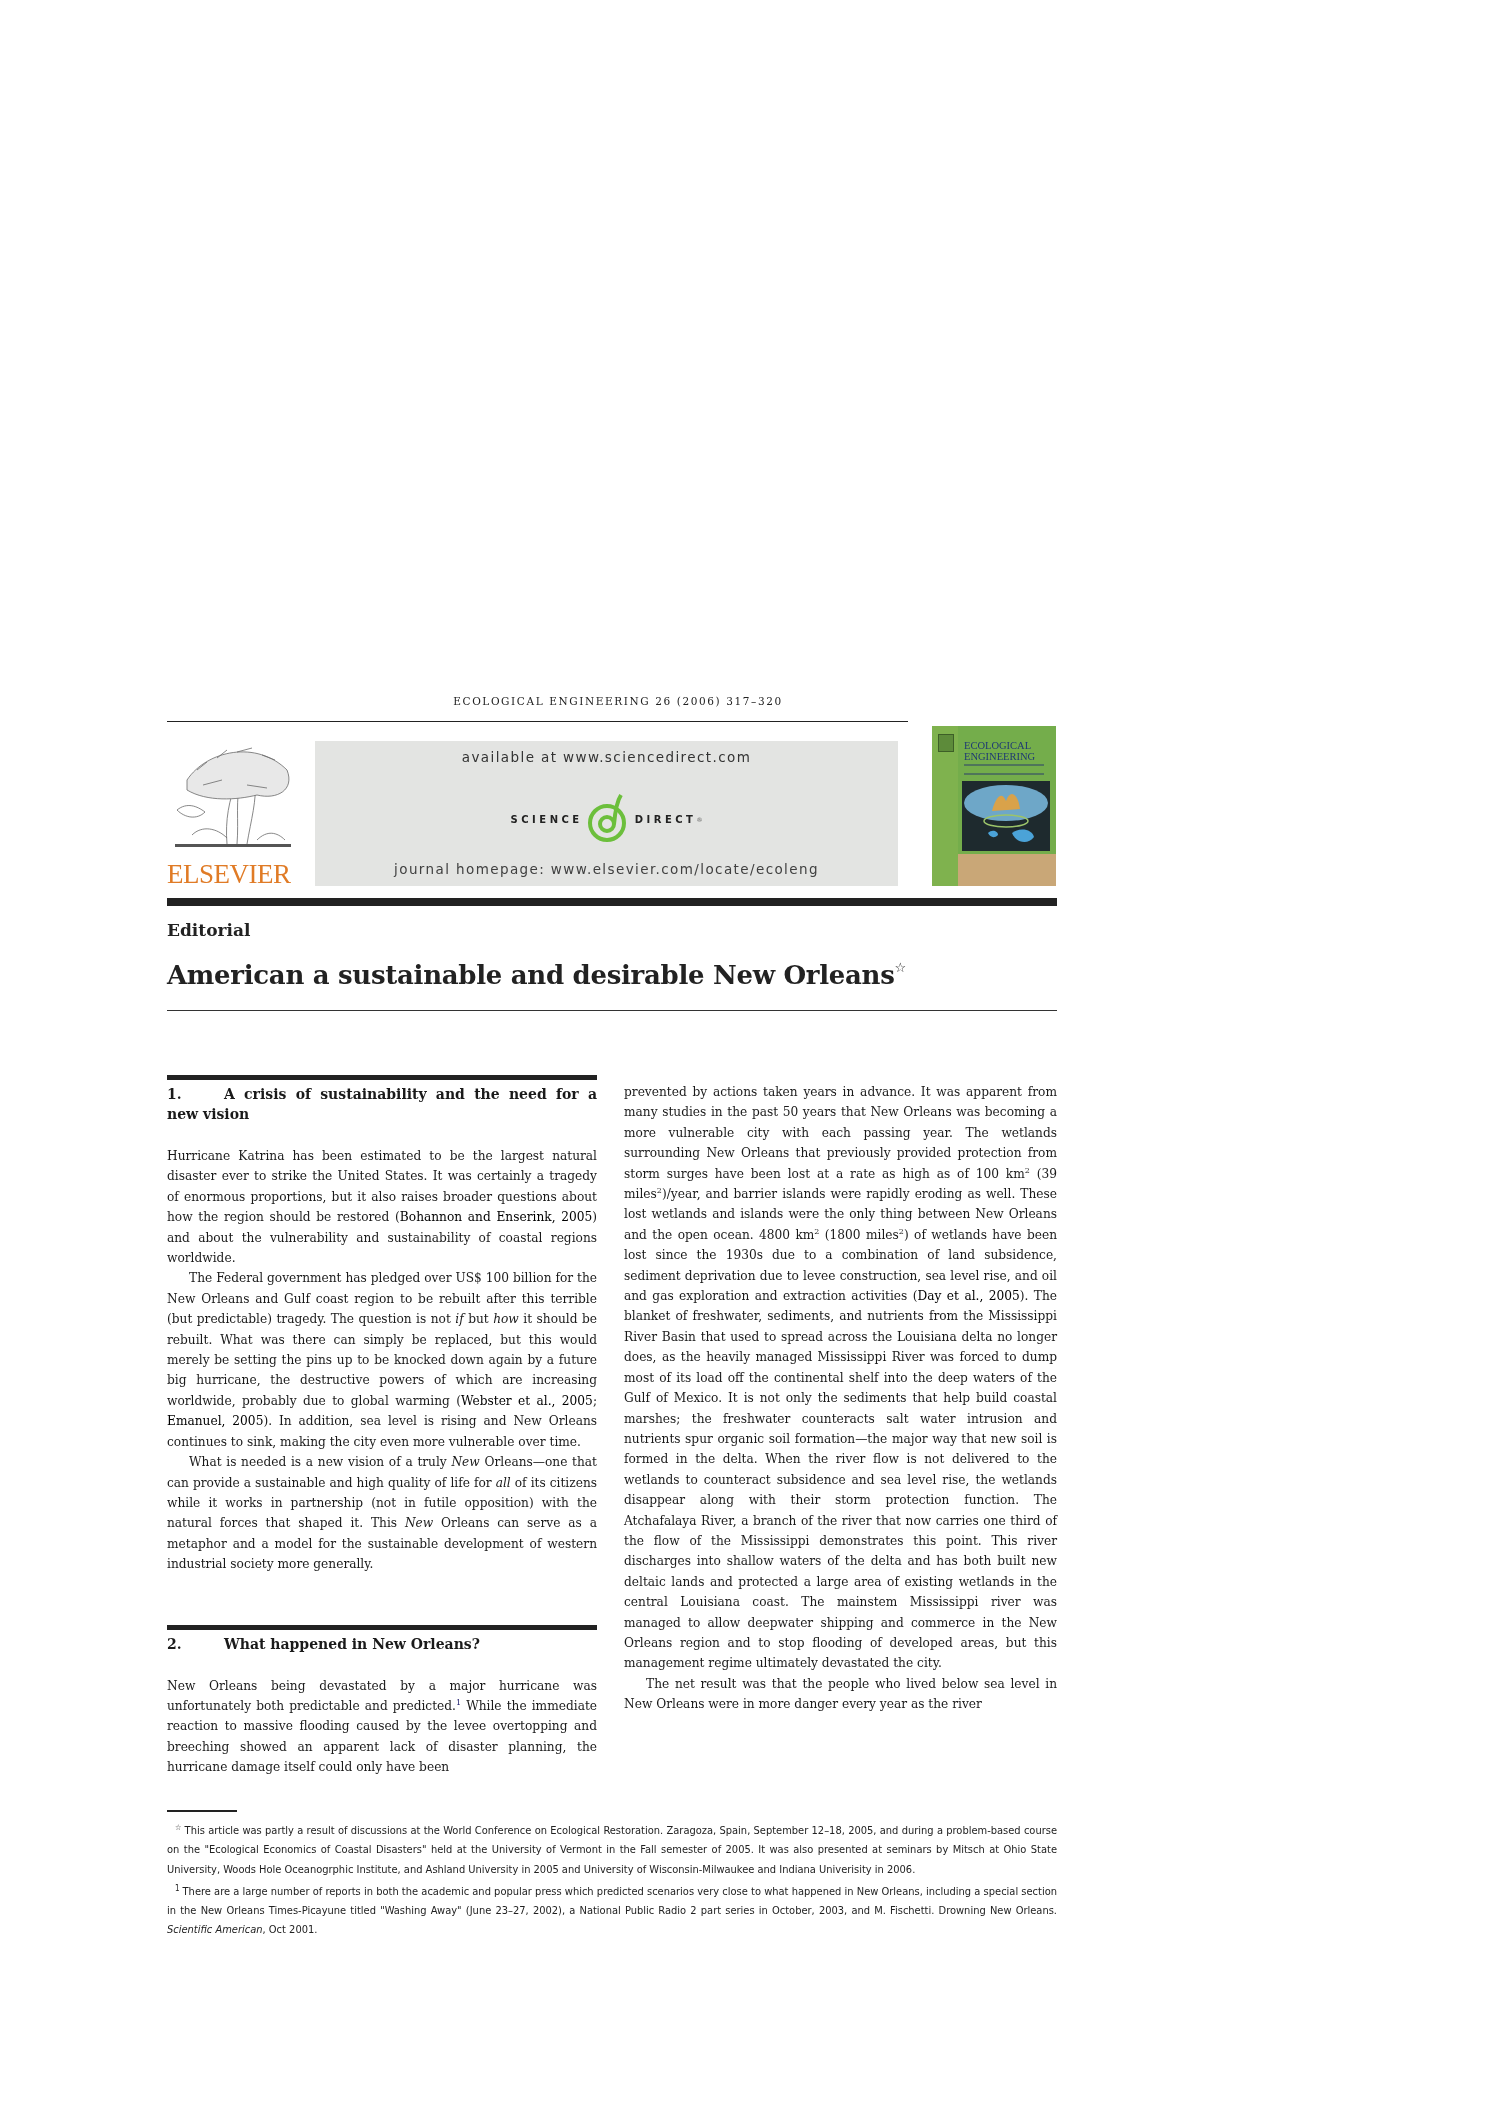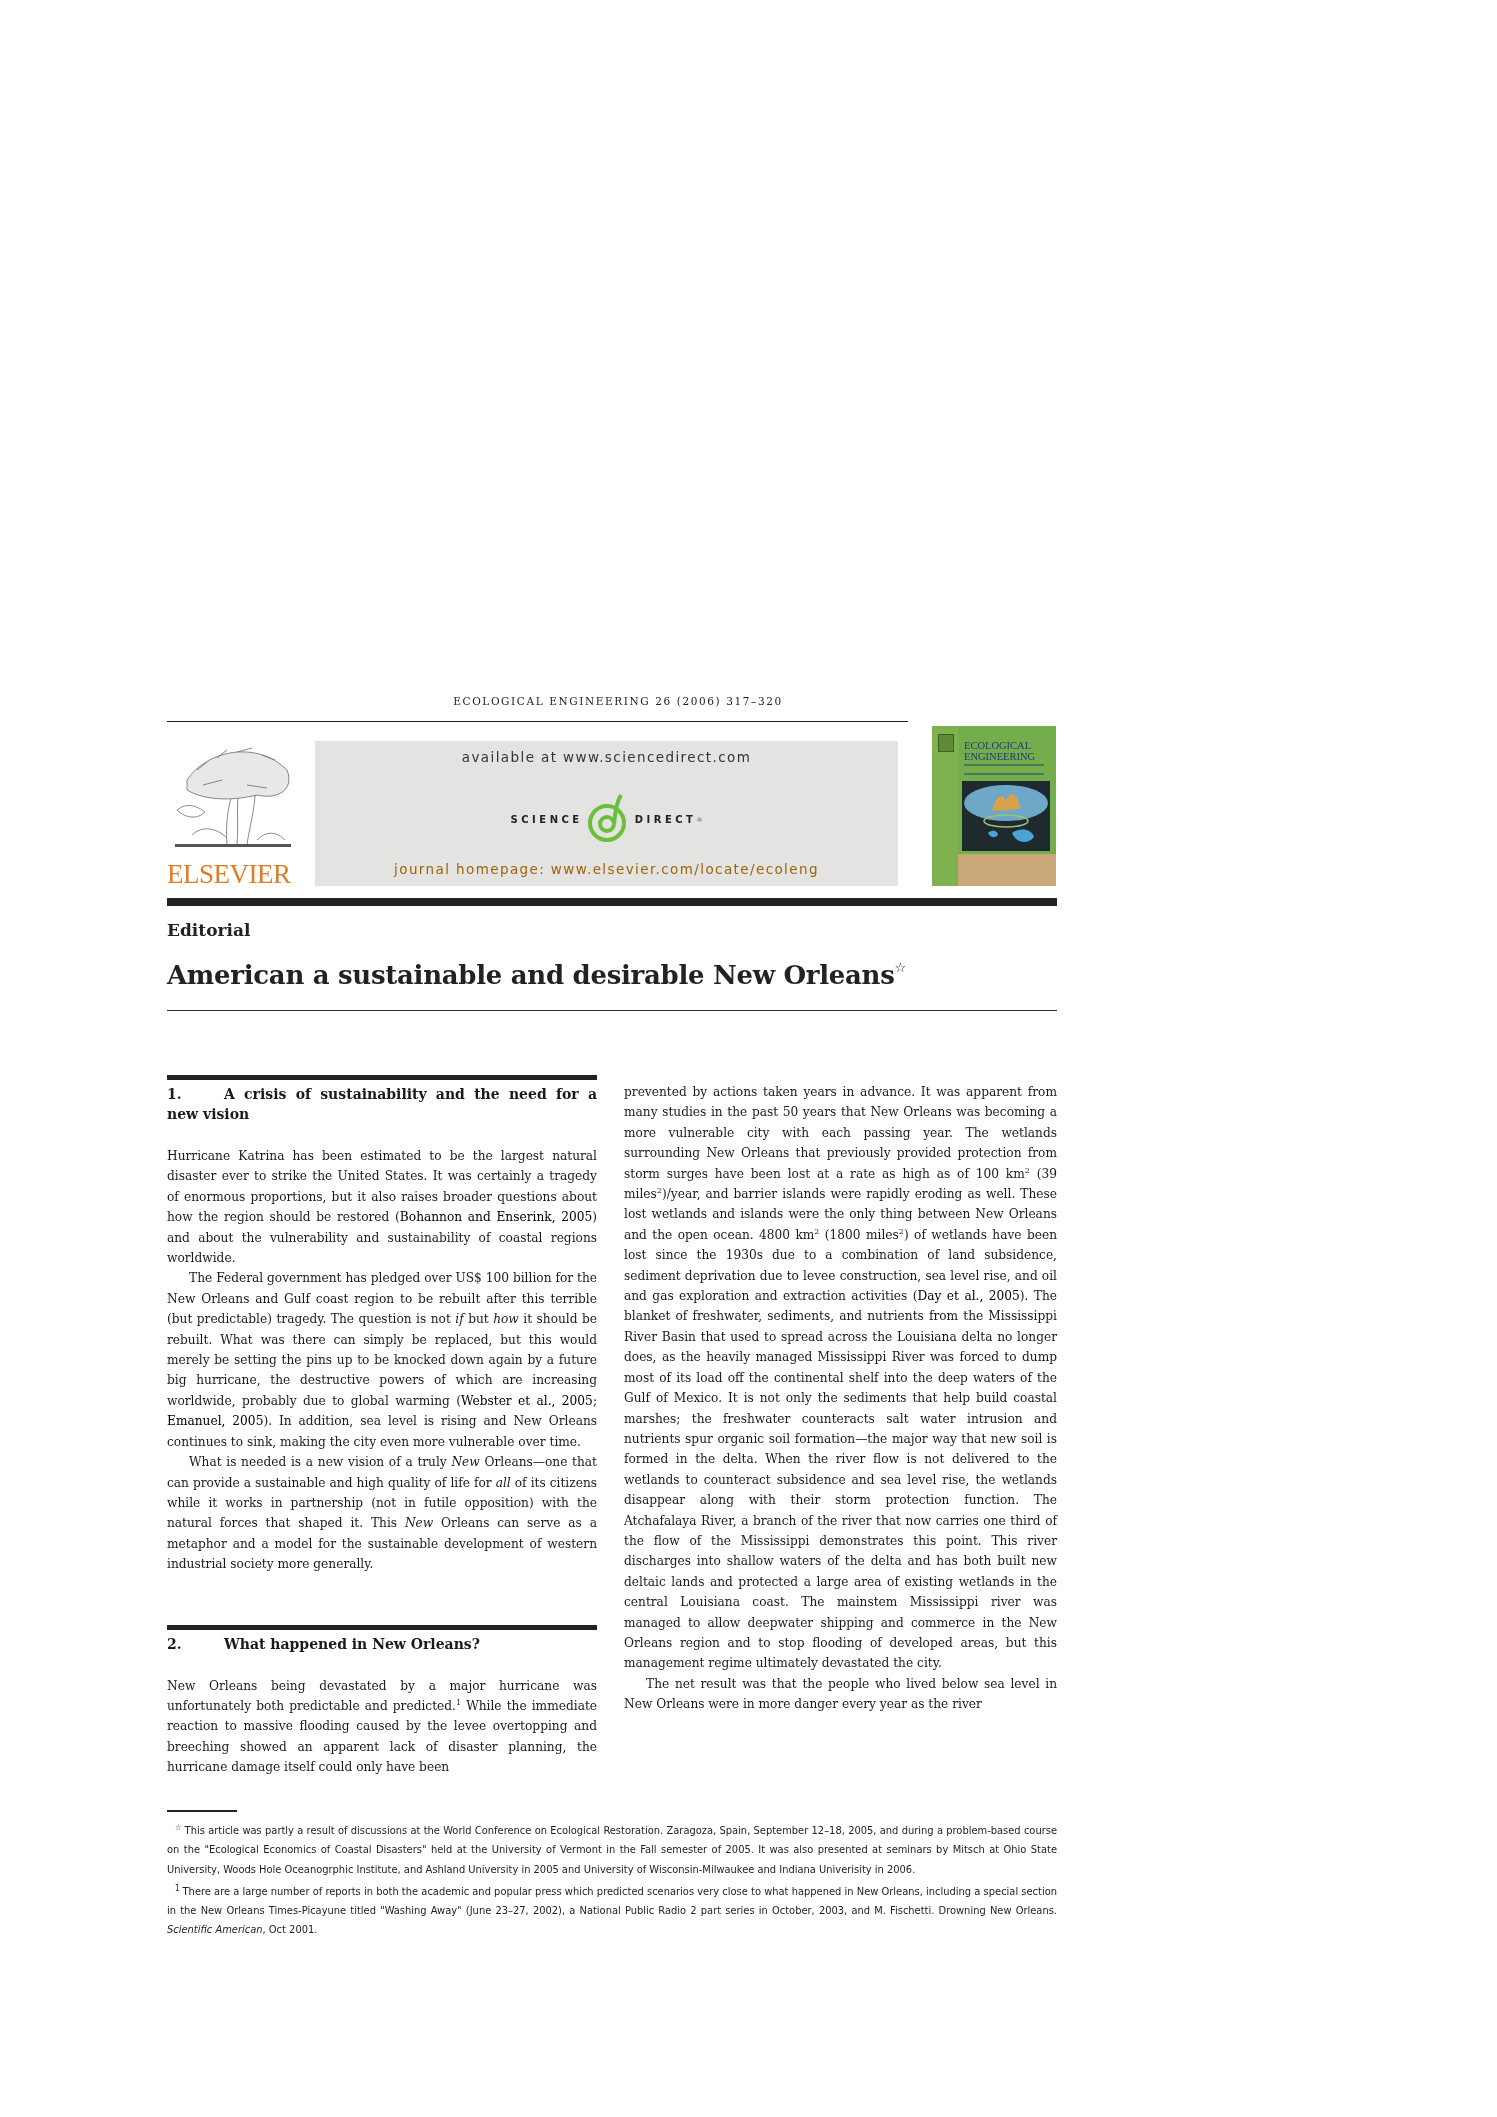--- a/index.html
+++ b/index.html
@@ -20,21 +20,21 @@
 
   
   .banner { left: 315px; top: 741px; width: 583px; height: 145px; background: #e3e4e2; }
   .banner-avail { position: absolute; top: 8px; width: 100%; text-align: center;
                   font-family: "DejaVu Sans", sans-serif; font-size: 13.5px; letter-spacing: 1.4px; color: #333; }
   .sd-logo { position: absolute; top: 52px; width: 100%; display: flex; justify-content: center; align-items: center; }
   .sd-word { font-family: "DejaVu Sans", sans-serif; font-weight: bold; font-size: 10px; letter-spacing: 3.5px; color: #222; }
   .sd-at { width: 48px; height: 52px; margin: 0 2px; }
   .sd-reg { font-size: 6px; vertical-align: super; color: #555; }
   .banner-home { position: absolute; top: 120px; width: 100%; text-align: center;
-                 font-family: "DejaVu Sans", sans-serif; font-size: 13.5px; letter-spacing: 1.4px; color: #a16207; }
+                 font-family: "DejaVu Sans", sans-serif; font-size: 13.5px; letter-spacing: 1.4px; color: #404040; }
 
   
   .cover { left: 932px; top: 726px; width: 124px; height: 160px; background: #a16207; overflow: hidden; }
   .cover-spine { position: absolute; left: 0; top: 0; width: 26px; height: 160px; background: #7fb24e; }
   .cover-main { position: absolute; left: 26px; top: 0; width: 98px; height: 160px; background: #74ad4b; }
   .cover-title { position: absolute; left: 6px; top: 14px; font-family: "Liberation Serif", serif; font-size: 10.5px; line-height: 11px; color: #1f3a73; }
   .cover-sub { position: absolute; left: 6px; top: 38px; width: 80px; height: 7px;
                border-top: 2px solid #2b3f6a; border-bottom: 2px solid #2b3f6a; opacity: 0.5; }
   .cover-art { position: absolute; left: 4px; top: 55px; width: 88px; height: 70px; }
   .cover-bottom { position: absolute; left: 0; top: 128px; width: 98px; height: 32px; background: #c9a777; }

